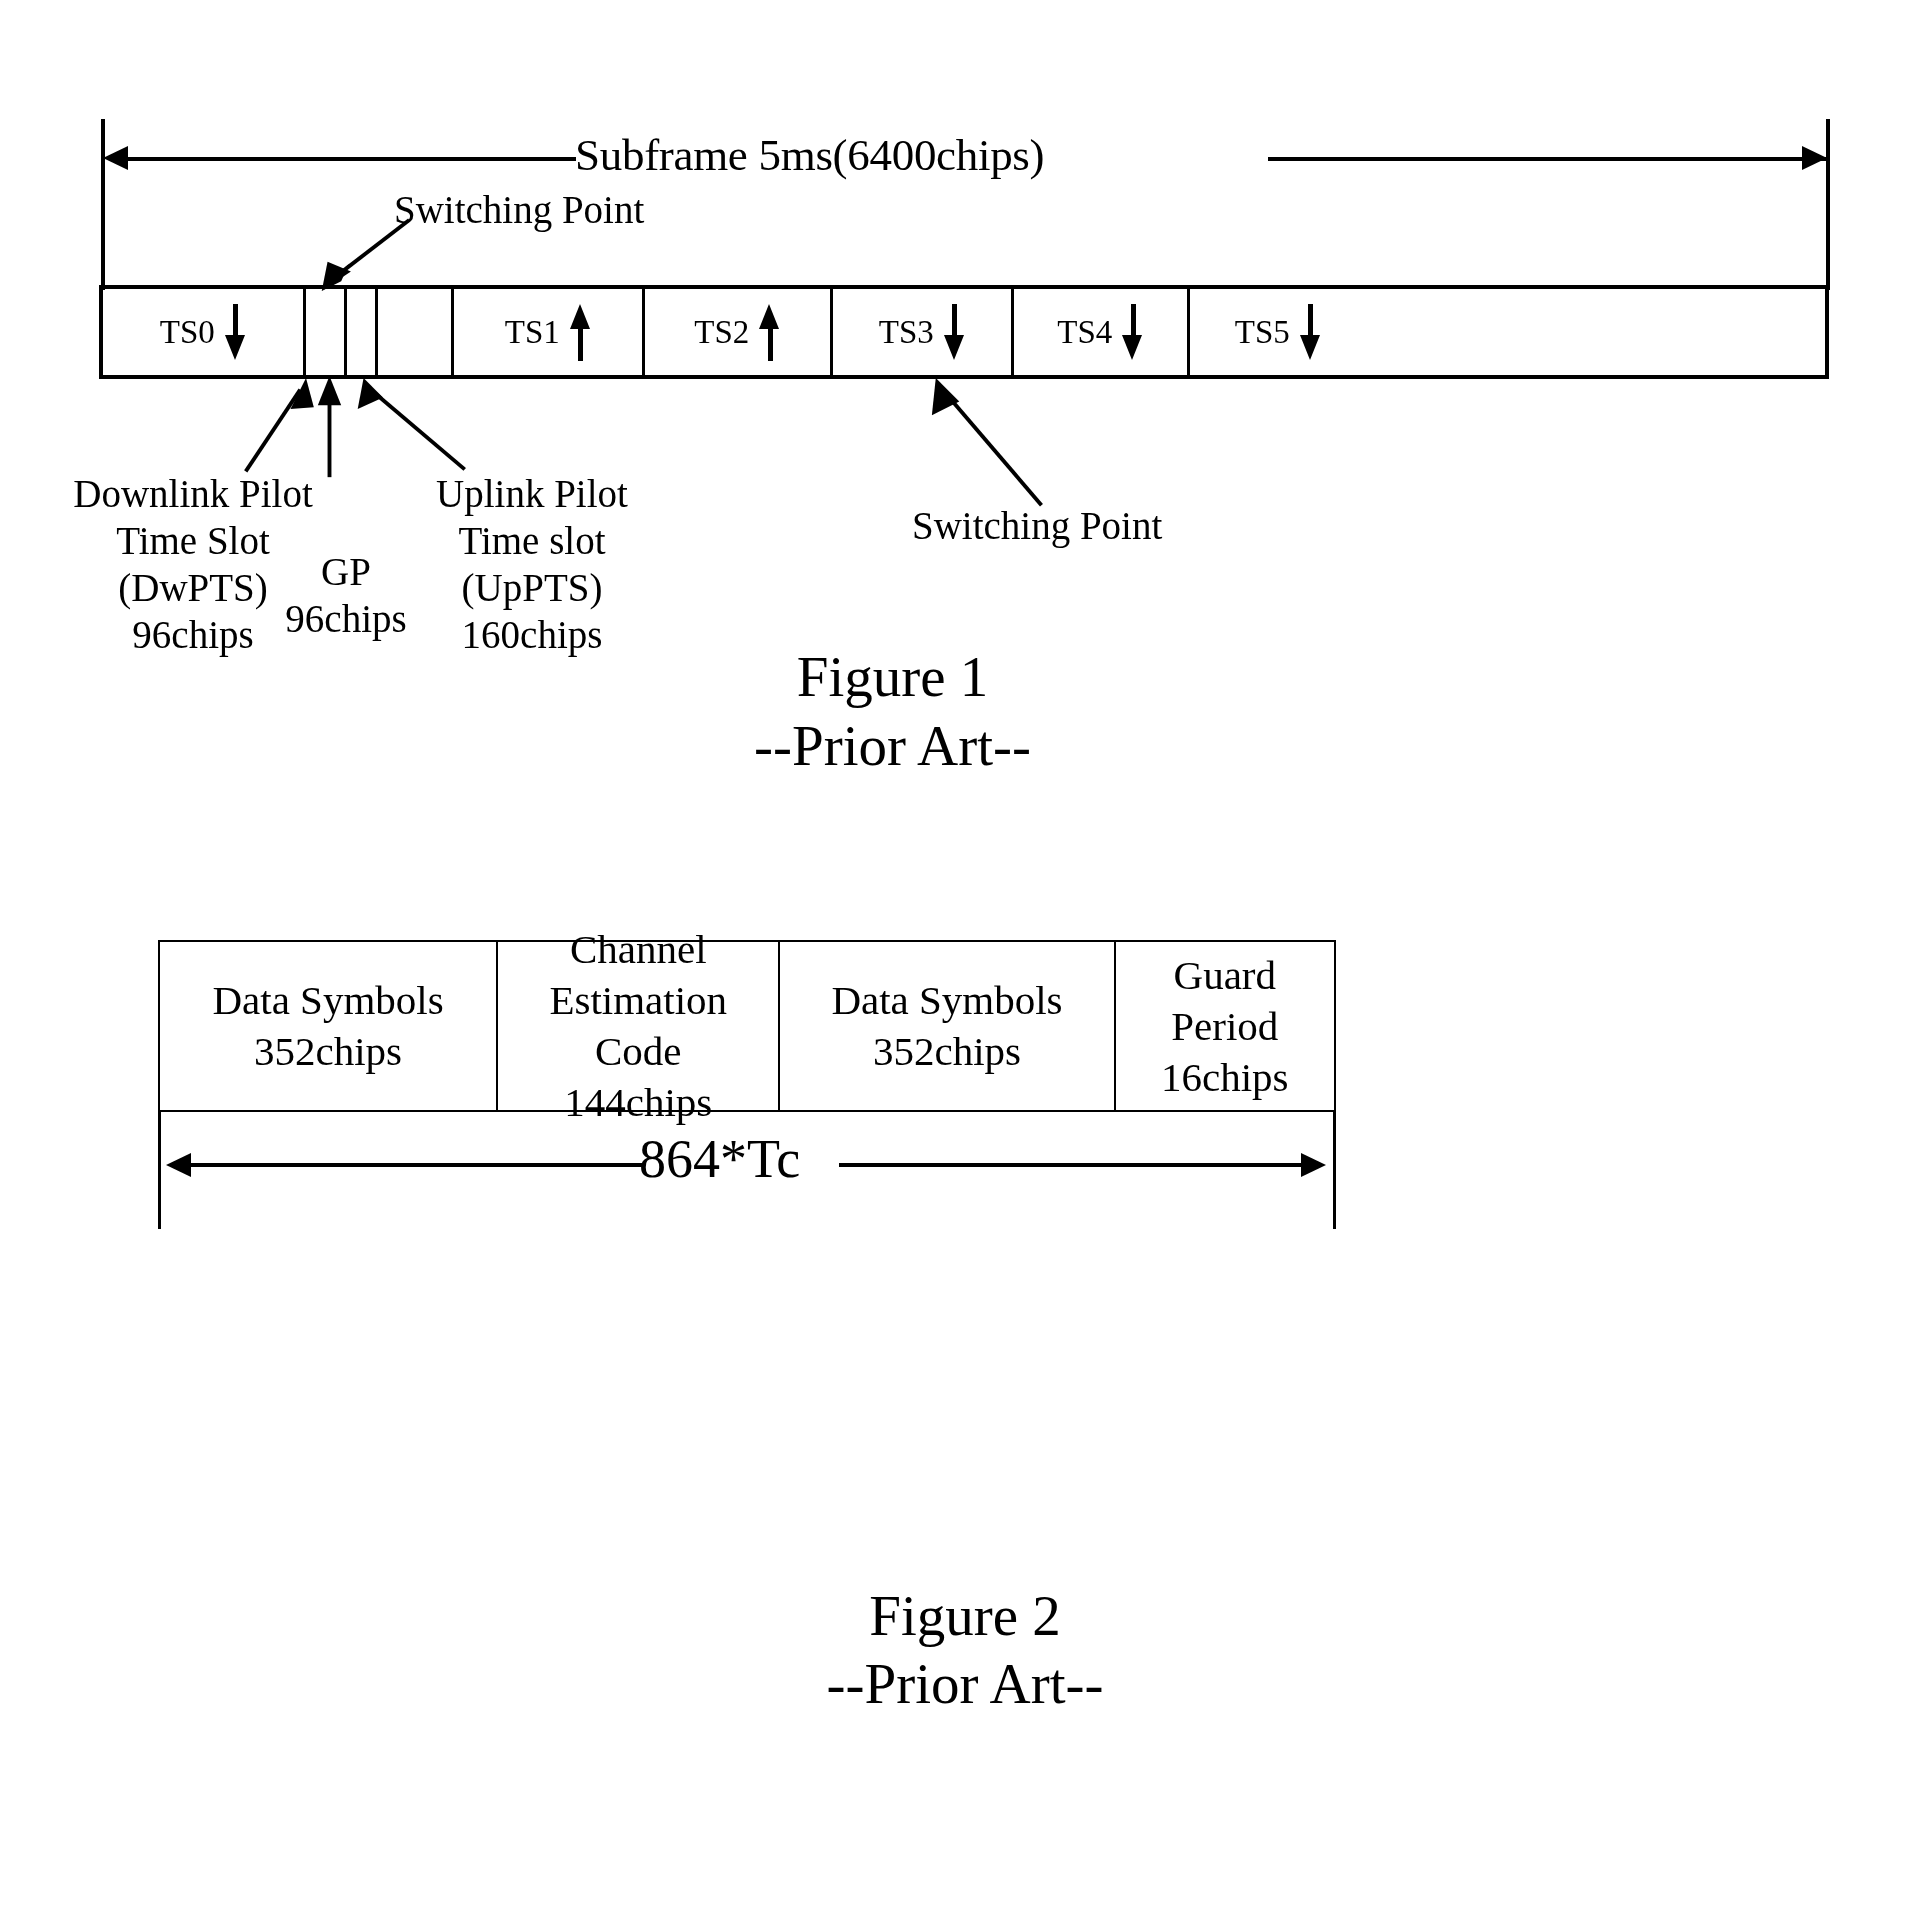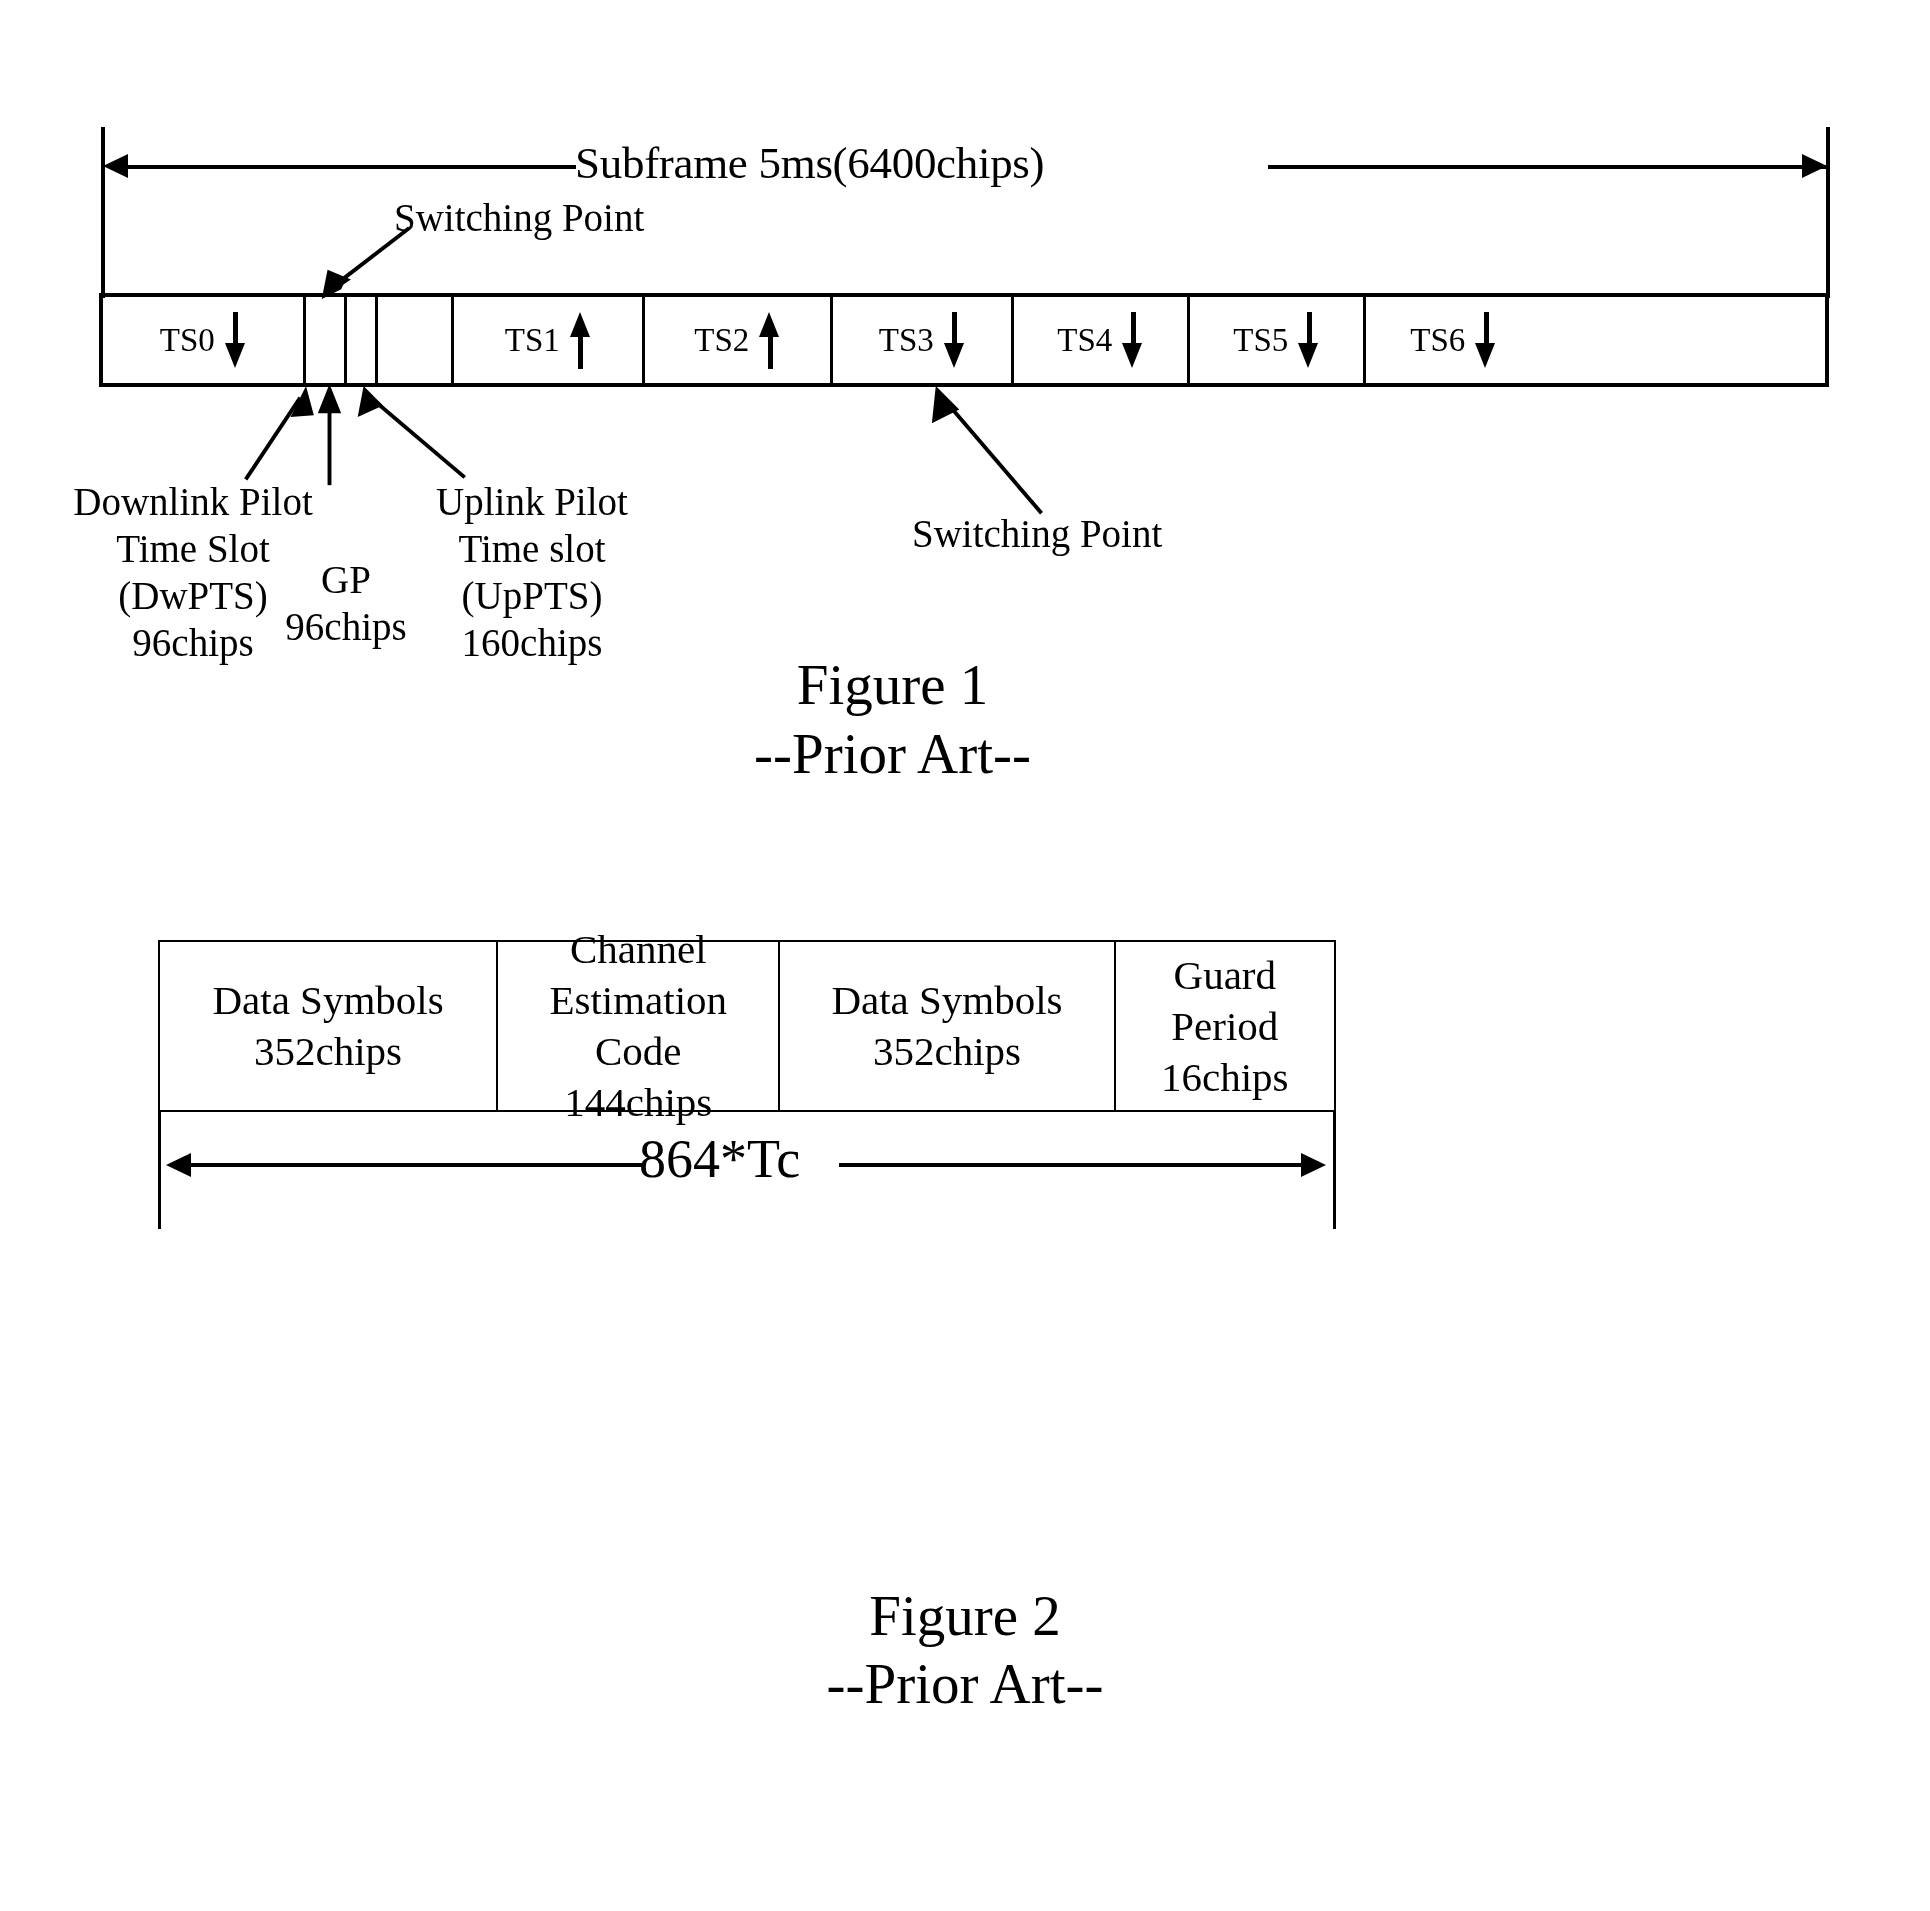--- a/index.html
+++ b/index.html
@@ -13,21 +13,21 @@
     position: relative;
     font-family: "Liberation Serif", "DejaVu Serif", serif;
     color: #000000;
     overflow: hidden;
   }
   .nowrap { white-space: nowrap; }
 
   
   #figure1 {
     position: absolute;
-    left: 0; top: 8px;
+    left: 0; top: 0;
     width: 1785px; height: 985px;
   }
 
   
   .dim-tick {
     position: absolute;
     width: 3.9px;
     background: #000;
   }
   #f1-tick-left  { left: 101px;  top: 119px; height: 171px; }
@@ -269,27 +269,20 @@
           <i class="head"></i>
         </span>
     </div>
     <div class="ts-cell" style="width:176px">
       <span class="ts-label">TS5</span>
       <span class="ts-arrow down">
           <i class="shaft"></i>
           <i class="head"></i>
         </span>
     </div>
-    <div class="ts-cell" style="width:175px">
-      <span class="ts-label">TS6</span>
-      <span class="ts-arrow down">
-          <i class="shaft"></i>
-          <i class="head"></i>
-        </span>
-    </div>
   </div>
 
   <svg class="f1-leader" style="left:185px; top:376px; width:137px; height:107px;" viewBox="0 0 140 110">
     <line x1="118" y1="14" x2="62" y2="98" stroke="#000" stroke-width="4"></line>
     <polygon points="124,2 108,34 132,32" fill="#000"></polygon>
   </svg>
 
   <svg class="f1-leader" style="left:310px; top:376px; width:39px; height:107px;" viewBox="0 0 40 110">
     <line x1="20" y1="16" x2="20" y2="104" stroke="#000" stroke-width="4"></line>
     <polygon points="20,0 8,30 32,30" fill="#000"></polygon>

